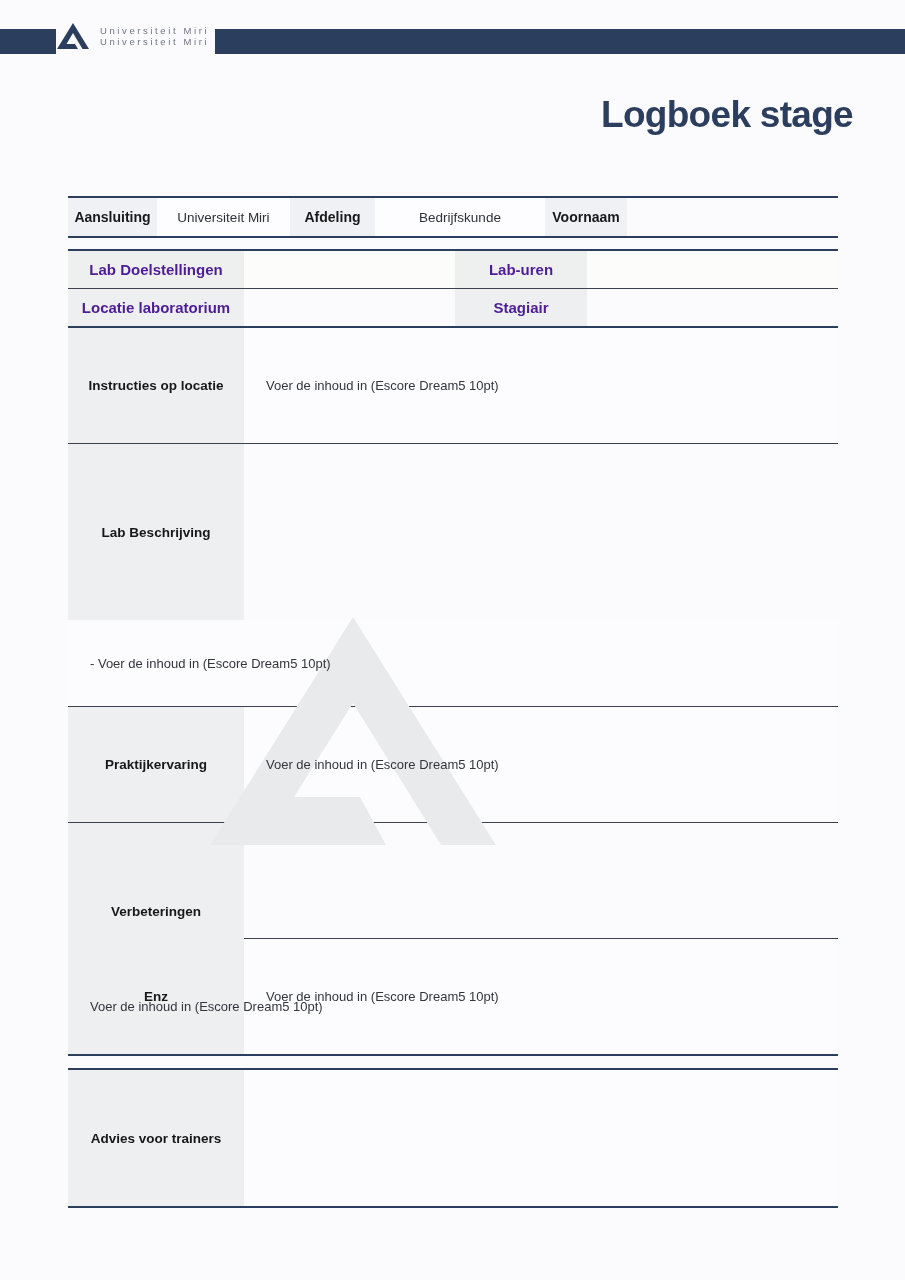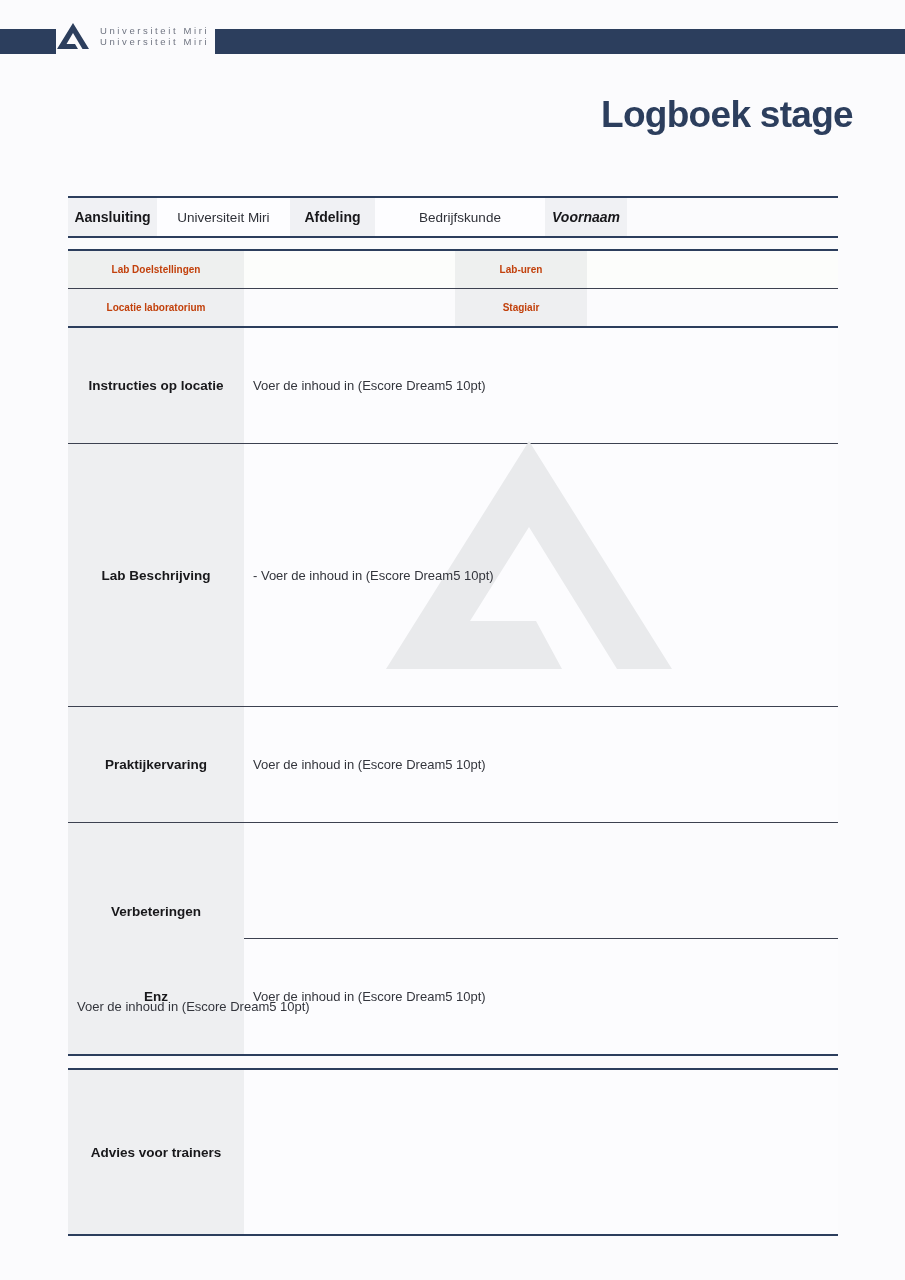--- a/index.html
+++ b/index.html
@@ -111,38 +111,38 @@
     justify-content: center;
     font-size: 13.5px;
     color: #2f3138;
     box-sizing: border-box;
     background: #fdfdff;
   }
   .w-lab1 { width: 89px; }
   .w-val1 { width: 133px; }
   .w-lab2 { width: 85px; }
   .w-val2 { width: 170px; text-align: center; }
-  .w-lab3 { width: 82px; font-style: italic; }
+  .w-lab3 { width: 82px; }
   .w-val3 { width: 211px; }
 
   
   .pair-row {
     display: flex;
     height: 37px;
     align-items: stretch;
     background: #fcfdfb;
   }
   .pair-label {
     background: #eef0ef;
     display: flex;
     align-items: center;
     justify-content: center;
-    font-size: 10px;
+    font-size: 15px;
     font-weight: bold;
-    color: #c2410c;
+    color: #4c1d95;
     box-sizing: border-box;
   }
   .pair-blank {
     box-sizing: border-box;
   }
   .pw-l1 { width: 176px; }
   .pw-b1 { width: 211px; }
   .pw-l2 { width: 132px; }
   .pw-b2 { width: 231px; }
 
@@ -172,32 +172,32 @@
     flex: 1 1 auto;
     position: relative;
     background: #fcfcfe;
     display: flex;
     align-items: center;
     box-sizing: border-box;
   }
   .content-text {
     font-size: 13px;
     color: #33353c;
-    padding-left: 9px;
+    padding-left: 22px;
     position: relative;
     z-index: 2;
     font-family: "Liberation Sans", sans-serif;
   }
 
   .h-instructies { height: 115px; }
-  .h-beschrijving { height: 262px; }
+  .h-beschrijving { height: 262px; flex-direction: column; }
   .h-praktijk { height: 115px; }
   .h-verbeter { height: 115px; flex-direction: column; }
   .h-enz { height: 115px; }
-  .h-advies { height: 164px; }
+  .h-advies { height: 136px; }
 
   
   .watermark {
     position: absolute;
     left: 140px;
     top: -5px;
     width: 290px;
     height: 232px;
     z-index: 1;
     pointer-events: none;

